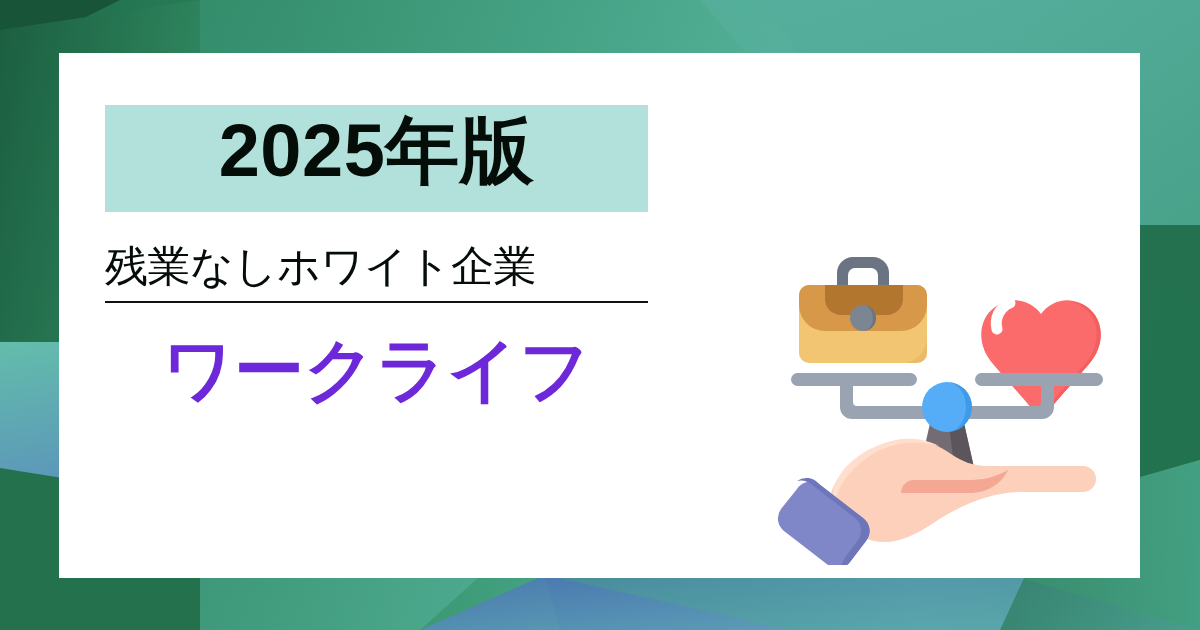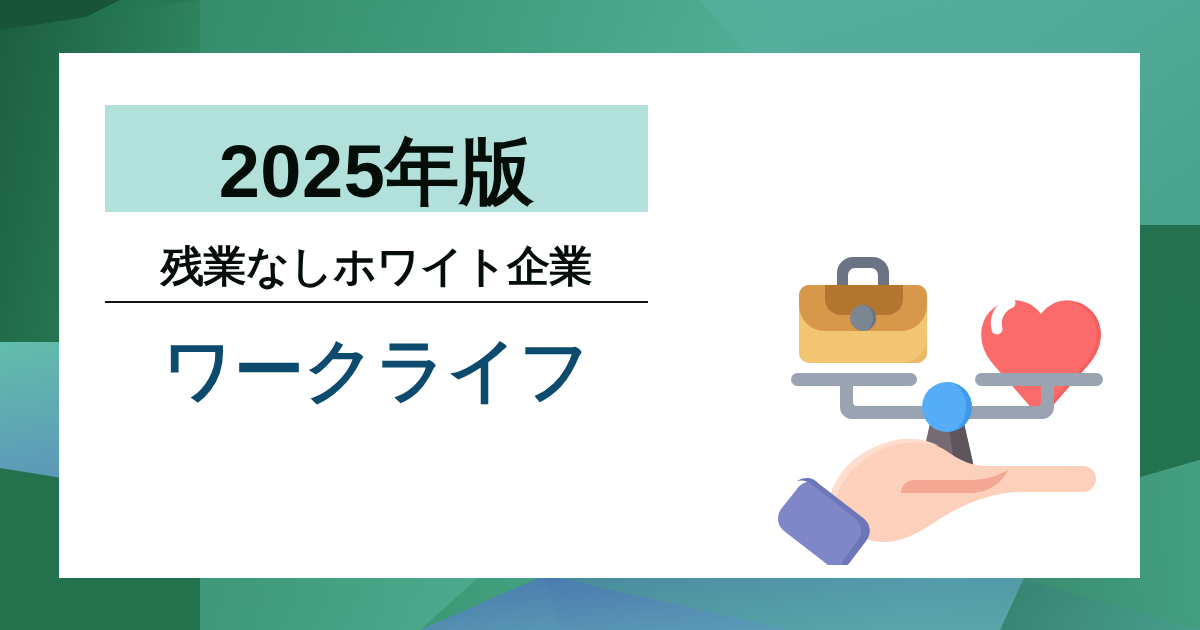--- a/index.html
+++ b/index.html
@@ -43,66 +43,66 @@
   .text-col {
     position: absolute;
     left: 46px;
     top: 52px;
     width: 560px;
   }
 
   .year-badge {
     display: inline-block;
     background: #b2e0da;
-    padding: 21px 22px 10px 22px;
+    padding: 0 22px 10px 22px;
     line-height: 1;
     box-sizing: border-box;
     width: 543px;
     height: 107px;
   }
   .year-badge-text {
     display: block;
     font-size: 74px;
     font-weight: 700;
     color: #050d08;
     letter-spacing: 0.5px;
     line-height: 92px;
     text-align: center;
     white-space: nowrap;
   }
 
   .subtitle {
     margin-top: 30px;
     width: 543px;
     font-size: 43px;
-    font-weight: 700;
+    font-weight: 400;
     color: #050d08;
     letter-spacing: -0.5px;
     line-height: 1.15;
-    text-align: center;
+    text-align: left;
     white-space: nowrap;
   }
 
   .divider {
     margin-top: 10px;
     width: 543px;
     height: 2px;
     background: #111111;
   }
 
   .headline {
     margin-top: 22px;
     width: 543px;
     text-align: center;
   }
   .headline-line {
     display: block;
     font-size: 70px;
     font-weight: 700;
-    color: #0c4a6e;
+    color: #6d28d9;
     letter-spacing: 0px;
     line-height: 1.3;
     white-space: nowrap;
   }
 
   
   .illustration {
     position: absolute;
     left: 718px;
     top: 172px;

